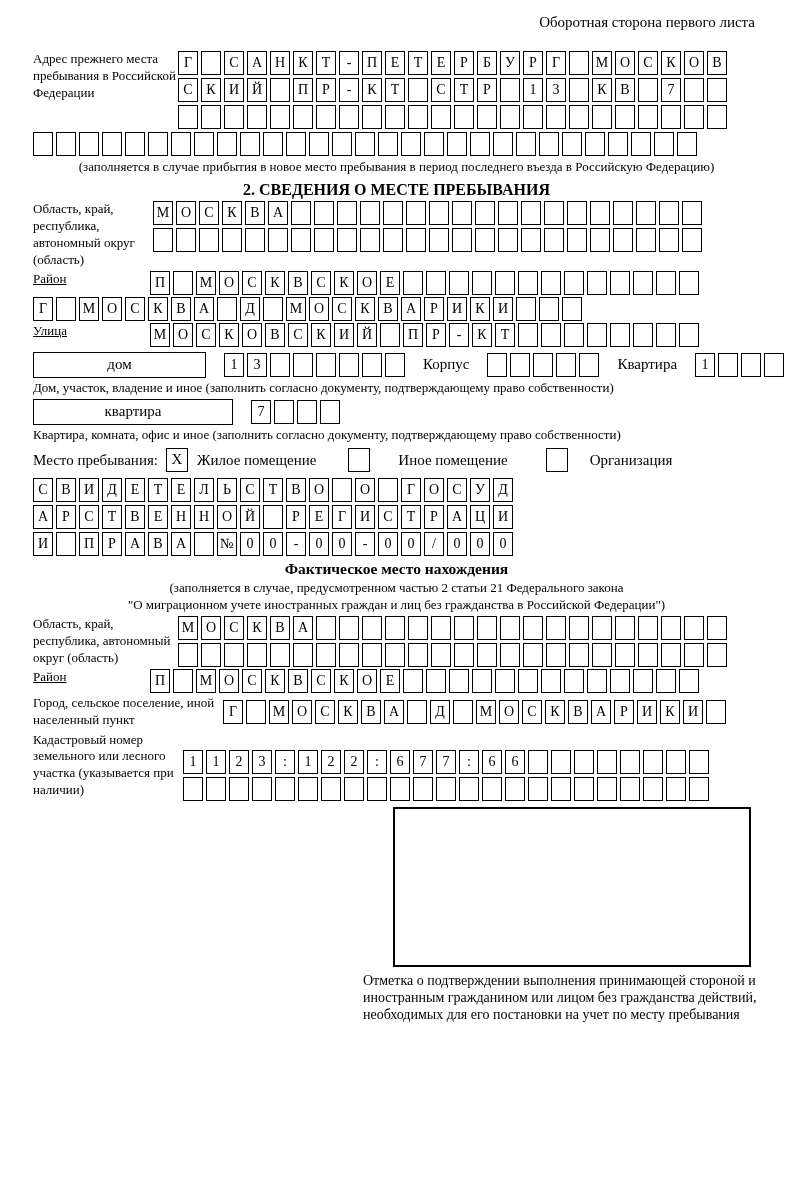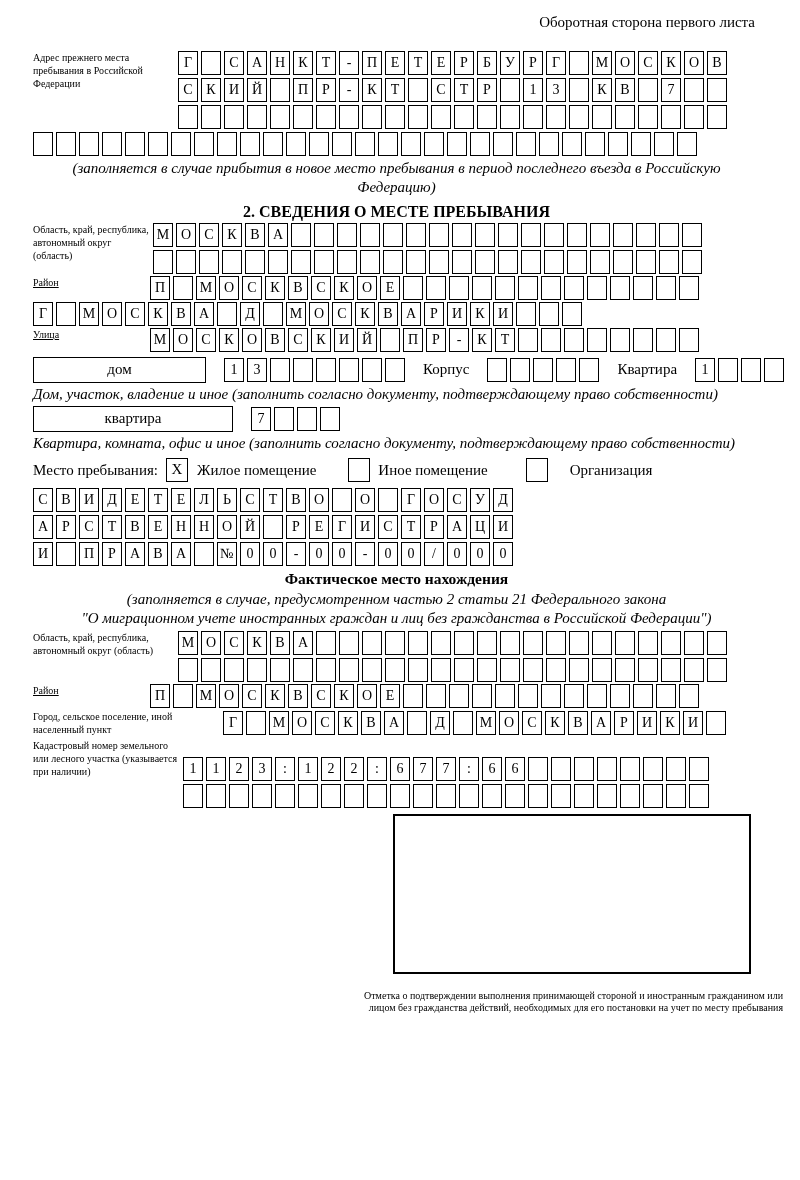--- a/index.html
+++ b/index.html
@@ -7,33 +7,33 @@
   body {
     width: 800px; height: 1180px;
     background: #ffffff; color: #000000;
     font-family: "Liberation Serif", "DejaVu Serif", serif;
     overflow: hidden;
   }
   .page { position: relative; width: 800px; height: 1056px; padding: 14px 40px 6px 33px; }
 
   .top-title { text-align: right; font-size: 15px; padding-right: 5px; }
 
-  .label { font-size: 10px; line-height: 1.3; flex: 0 0 auto; }
+  .label { font-size: 13px; line-height: 1.3; flex: 0 0 auto; }
   .w145 { width: 145px; } .w120 { width: 120px; } .w117 { width: 117px; text-decoration: underline; }
   .w152 { width: 152px; } .w232 { width: 232px; } .w190 { width: 190px; } .w150 { width: 150px; }
 
   .block { display: flex; align-items: flex-start; }
   .cells-col { display: flex; flex-direction: column; gap: 3px; }
   .cells { display: flex; gap: 3px; flex-wrap: nowrap; }
   .cell {
     flex: 0 0 auto; width: 20px; height: 24px;
     border: 1.6px solid #000; text-align: center;
     font-size: 14px; line-height: 21px; font-family: "Liberation Serif", serif;
   }
-  .note { font-size: 15px; line-height: 1.25; font-style: italic; }
+  .note { font-size: 13px; line-height: 1.25; }
   .center { text-align: center; }
   .section-title { text-align: center; font-weight: bold; font-size: 16px; margin-top: 6px; }
 
   .addr-block { margin-top: 20px; }
   .full-row { margin-top: 3px; }
   .mt2 { margin-top: 2px; } .mt3 { margin-top: 3px; } .mt4 { margin-top: 4px; }
   .mt5 { margin-top: 5px; } .mt6 { margin-top: 6px; }
 
   .wide-box {
     border: 1.6px solid #000; height: 26px; text-align: center;
@@ -51,22 +51,22 @@
   .stay-note { margin-left: 185px; width: 235px; text-align: center; }
 
   .city-block { align-items: center; }
   .cad-cells { margin-top: 18px; }
 
   .stamp-box {
     margin-left: 360px; margin-top: 6px;
     width: 358px; height: 160px; border: 2px solid #000;
   }
   .stamp-caption {
-    margin-left: 330px; margin-top: 16px; width: 420px;
-    text-align: right; font-size: 10px; line-height: 1.22;
+    margin-left: 330px; margin-top: 5px; width: 420px;
+    text-align: left; font-size: 14px; line-height: 1.22;
   }
 </style>
 </head>
 <body>
 
 <div class="page">
 
   <div class="top-title">Оборотная сторона первого листа</div>
 
   <div class="block addr-block">
@@ -373,21 +373,21 @@
         <span class="cell"></span>
       </div>
   </div>
   <div class="note mt2">Квартира, комната, офис и иное (заполнить согласно документу, подтверждающему право собственности)</div>
 
   <div class="stay-row">
     <span>Место пребывания:</span>
     <span class="chk" style="margin-left:8px;">X</span>
     <span style="margin-left:9px;text-align:center;">Жилое помещение</span>
     <span class="chk" style="margin-left:32px;"></span>
-    <span style="margin-left:8px;">Иное помещение</span>
+    <span style="margin-left:28px;">Иное помещение</span>
     <span class="chk" style="margin-left:38px;"></span>
     <span style="margin-left:22px;">Организация</span>
   </div>
 
   <div class="block mt6">
     <div class="cells-col">
       <div class="cells">
           <span class="cell">С</span>
           <span class="cell">В</span>
           <span class="cell">И</span>

